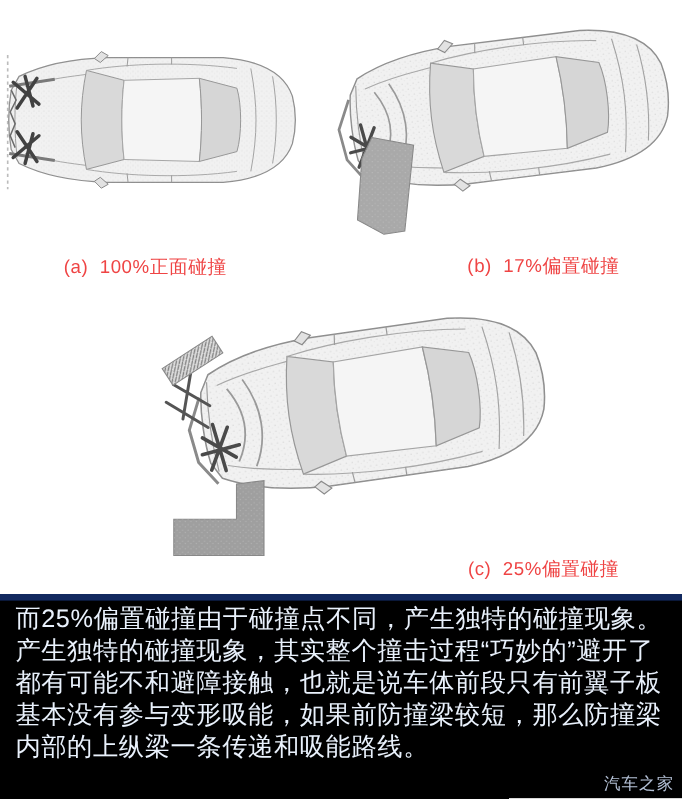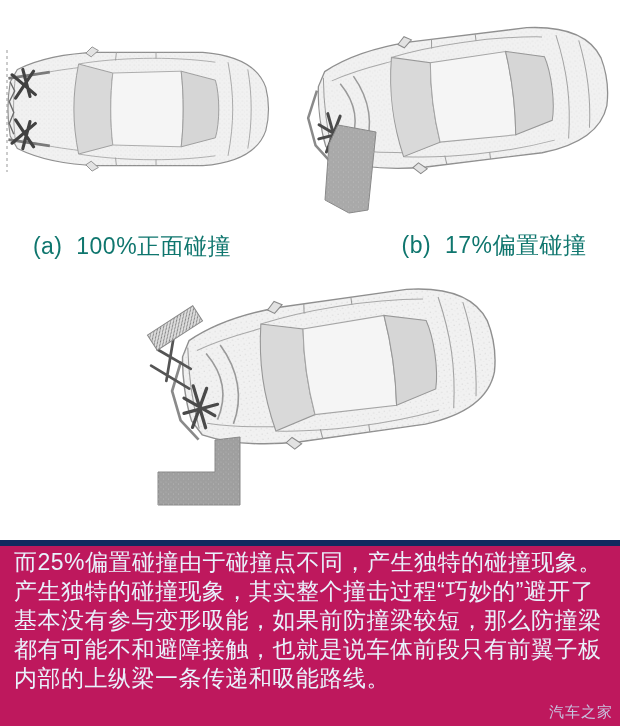--- a/index.html
+++ b/index.html
@@ -4,27 +4,27 @@
 <style>
   html,body{margin:0;padding:0;background:#fff;}
   #stage{
     position:relative;width:620px;height:726px;overflow:hidden;
     background:#ffffff;
     font-family:"Liberation Sans","DejaVu Sans",sans-serif;
   }
   .fig{position:absolute;}
   .caption{
     position:absolute;
-    font-size:23px;color:#0f766e;
+    font-size:17px;color:#ef4444;
     text-align:center;white-space:pre;
     letter-spacing:0.5px;
   }
   #banner{
     position:absolute;left:0;top:540px;width:620px;height:186px;
-    background:#be185d;
+    background:#000000;
   }
   #banner .topstrip{
     position:absolute;left:0;top:0;width:100%;height:6px;background:#12295f;
   }
   #banner .text-block{
     position:absolute;left:14px;top:8px;right:10px;
   }
   #banner .bline{
     font-size:23px;line-height:29px;color:#e9f1fc;
     letter-spacing:0.5px;white-space:pre;
@@ -105,26 +105,27 @@
       <use href="#car-top"></use>
       <use href="#crush-corner"></use>
       <path d="M -14,30 L 14,52 M 2,22 L -10,60 M -22,44 L 10,70" stroke="#555" stroke-width="2.5" stroke-linecap="round" fill="none"></path>
     </g>
     <g transform="translate(70,52) rotate(-33)">
       <rect x="-27" y="-9" width="54" height="18" fill="url(#hatch)" stroke="#8a8a8a" stroke-width="1"></rect>
     </g>
     <polygon points="110,164 135,161 135,229 53,229 53,196 110,196" fill="#9f9f9f" stroke="#888" stroke-width="1"></polygon>
     <polygon points="110,164 135,161 135,229 53,229 53,196 110,196" fill="url(#speck)" opacity="0.6"></polygon>
   </svg>
+  <div class="caption" style="left:378px;top:506px;width:232px">(c)  25%偏置碰撞</div>
 
   <div id="banner">
     <div class="topstrip"></div>
     <div class="text-block">
       <div class="bline">而25%偏置碰撞由于碰撞点不同，产生独特的碰撞现象。</div>
       <div class="bline">产生独特的碰撞现象，其实整个撞击过程“巧妙的”避开了</div>
+      <div class="bline">都有可能不和避障接触，也就是说车体前段只有前翼子板</div>
       <div class="bline">基本没有参与变形吸能，如果前防撞梁较短，那么防撞梁</div>
-      <div class="bline">都有可能不和避障接触，也就是说车体前段只有前翼子板</div>
       <div class="bline">内部的上纵梁一条传递和吸能路线。</div>
     </div>
     <div class="watermark">汽车之家</div>
   </div>
 
 </div>
 
 </body></html>

